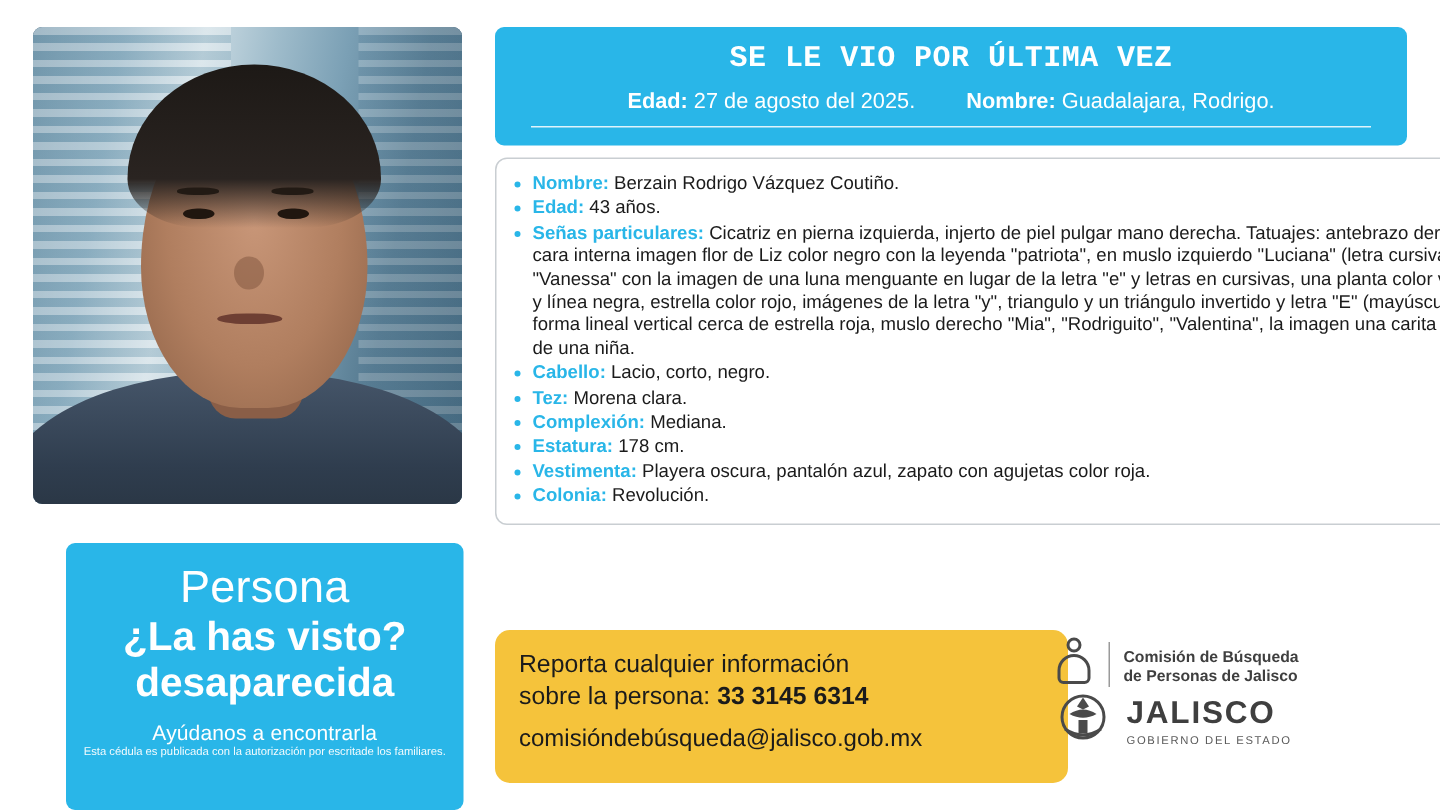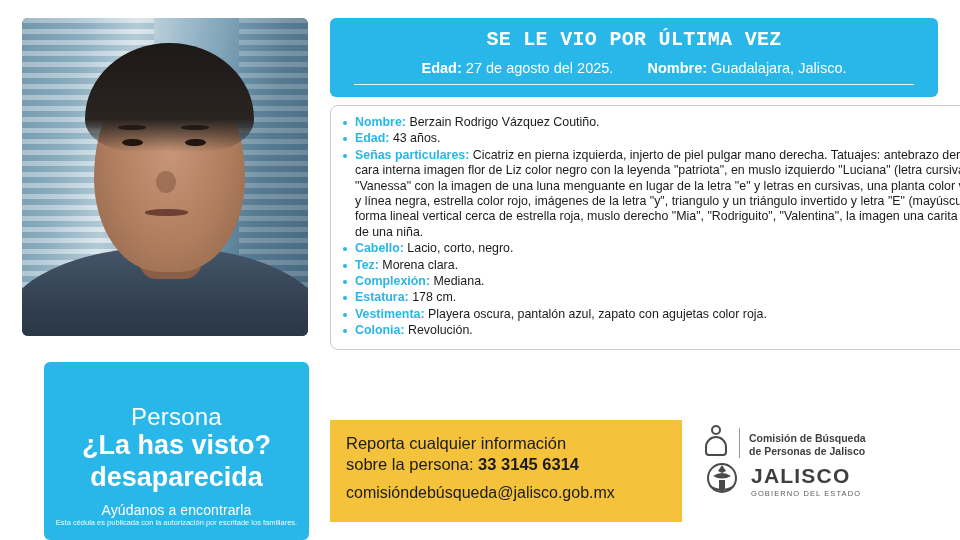--- a/index.html
+++ b/index.html
@@ -156,25 +156,24 @@
     width: 265px;
     height: 178px;
     background: #29b6e8;
     border-radius: 6px;
     color: #ffffff;
     text-align: center;
     box-sizing: border-box;
     padding: 14px 10px 10px 10px;
   }
   .blue-card .l1 {
-    font-size: 24px;
+    font-size: 30px;
     font-weight: 400;
     line-height: 1.06;
     letter-spacing: .2px;
-    margin-top: 28px;
   }
   .blue-card .l2 {
     font-size: 27px;
     font-weight: 700;
     line-height: 1.1;
     margin-top: 2px;
   }
   .blue-card .l3 {
     font-size: 14px;
     font-weight: 400;
@@ -267,24 +266,24 @@
     position: absolute;
     left: 330px;
     top: 420px;
     width: 608px;
     height: 102px;
   }
   .contact-card {
     position: absolute;
     left: 0;
     top: 0;
-    width: 352px;
+    width: 382px;
     height: 102px;
     background: #f5c33b;
-    border-radius: 0;
+    border-radius: 10px;
     box-sizing: border-box;
     padding: 13px 16px;
     color: #1b1b1b;
   }
   .contact-card .line1 {
     font-size: 16.5px;
     line-height: 21px;
     font-weight: 400;
   }
   .contact-card .phone { font-weight: 700; }
@@ -399,21 +398,21 @@
 
   <div class="right-col">
 
     <div class="header-band">
       <div class="header-title">SE LE VIO POR ÚLTIMA VEZ</div>
       <div class="header-sub">
         <span class="lbl">Edad:</span>
         <span>27 de agosto del 2025.</span>
         <span class="sep"></span>
         <span class="lbl">Nombre:</span>
-        <span>Guadalajara, Jalisco.</span>
+        <span>Guadalajara, Rodrigo.</span>
       </div>
       <div class="header-rule"></div>
     </div>
 
     <div class="details-card">
       <ul class="details">
         <li><span class="k">Nombre:</span> <span>Berzain Rodrigo Vázquez Coutiño.</span></li>
         <li><span class="k">Edad:</span> <span>43 años.</span></li>
         <li><span class="k">Señas particulares:</span> <span>Cicatriz en pierna izquierda, injerto de piel pulgar mano derecha. Tatuajes: antebrazo derecho cara interna imagen flor de Liz color negro con la leyenda "patriota", en muslo izquierdo "Luciana" (letra cursiva)", "Vanessa" con la imagen de una luna menguante en lugar de la letra "e" y  letras en cursivas, una planta color verde y línea negra, estrella color rojo, imágenes de la letra "y", triangulo y un triángulo invertido y letra "E" (mayúscula) de forma lineal vertical cerca de estrella roja, muslo derecho "Mia", "Rodriguito", "Valentina", la imagen una carita infantil de una niña.</span></li>
         <li><span class="k">Cabello:</span> <span>Lacio, corto, negro.</span></li>

